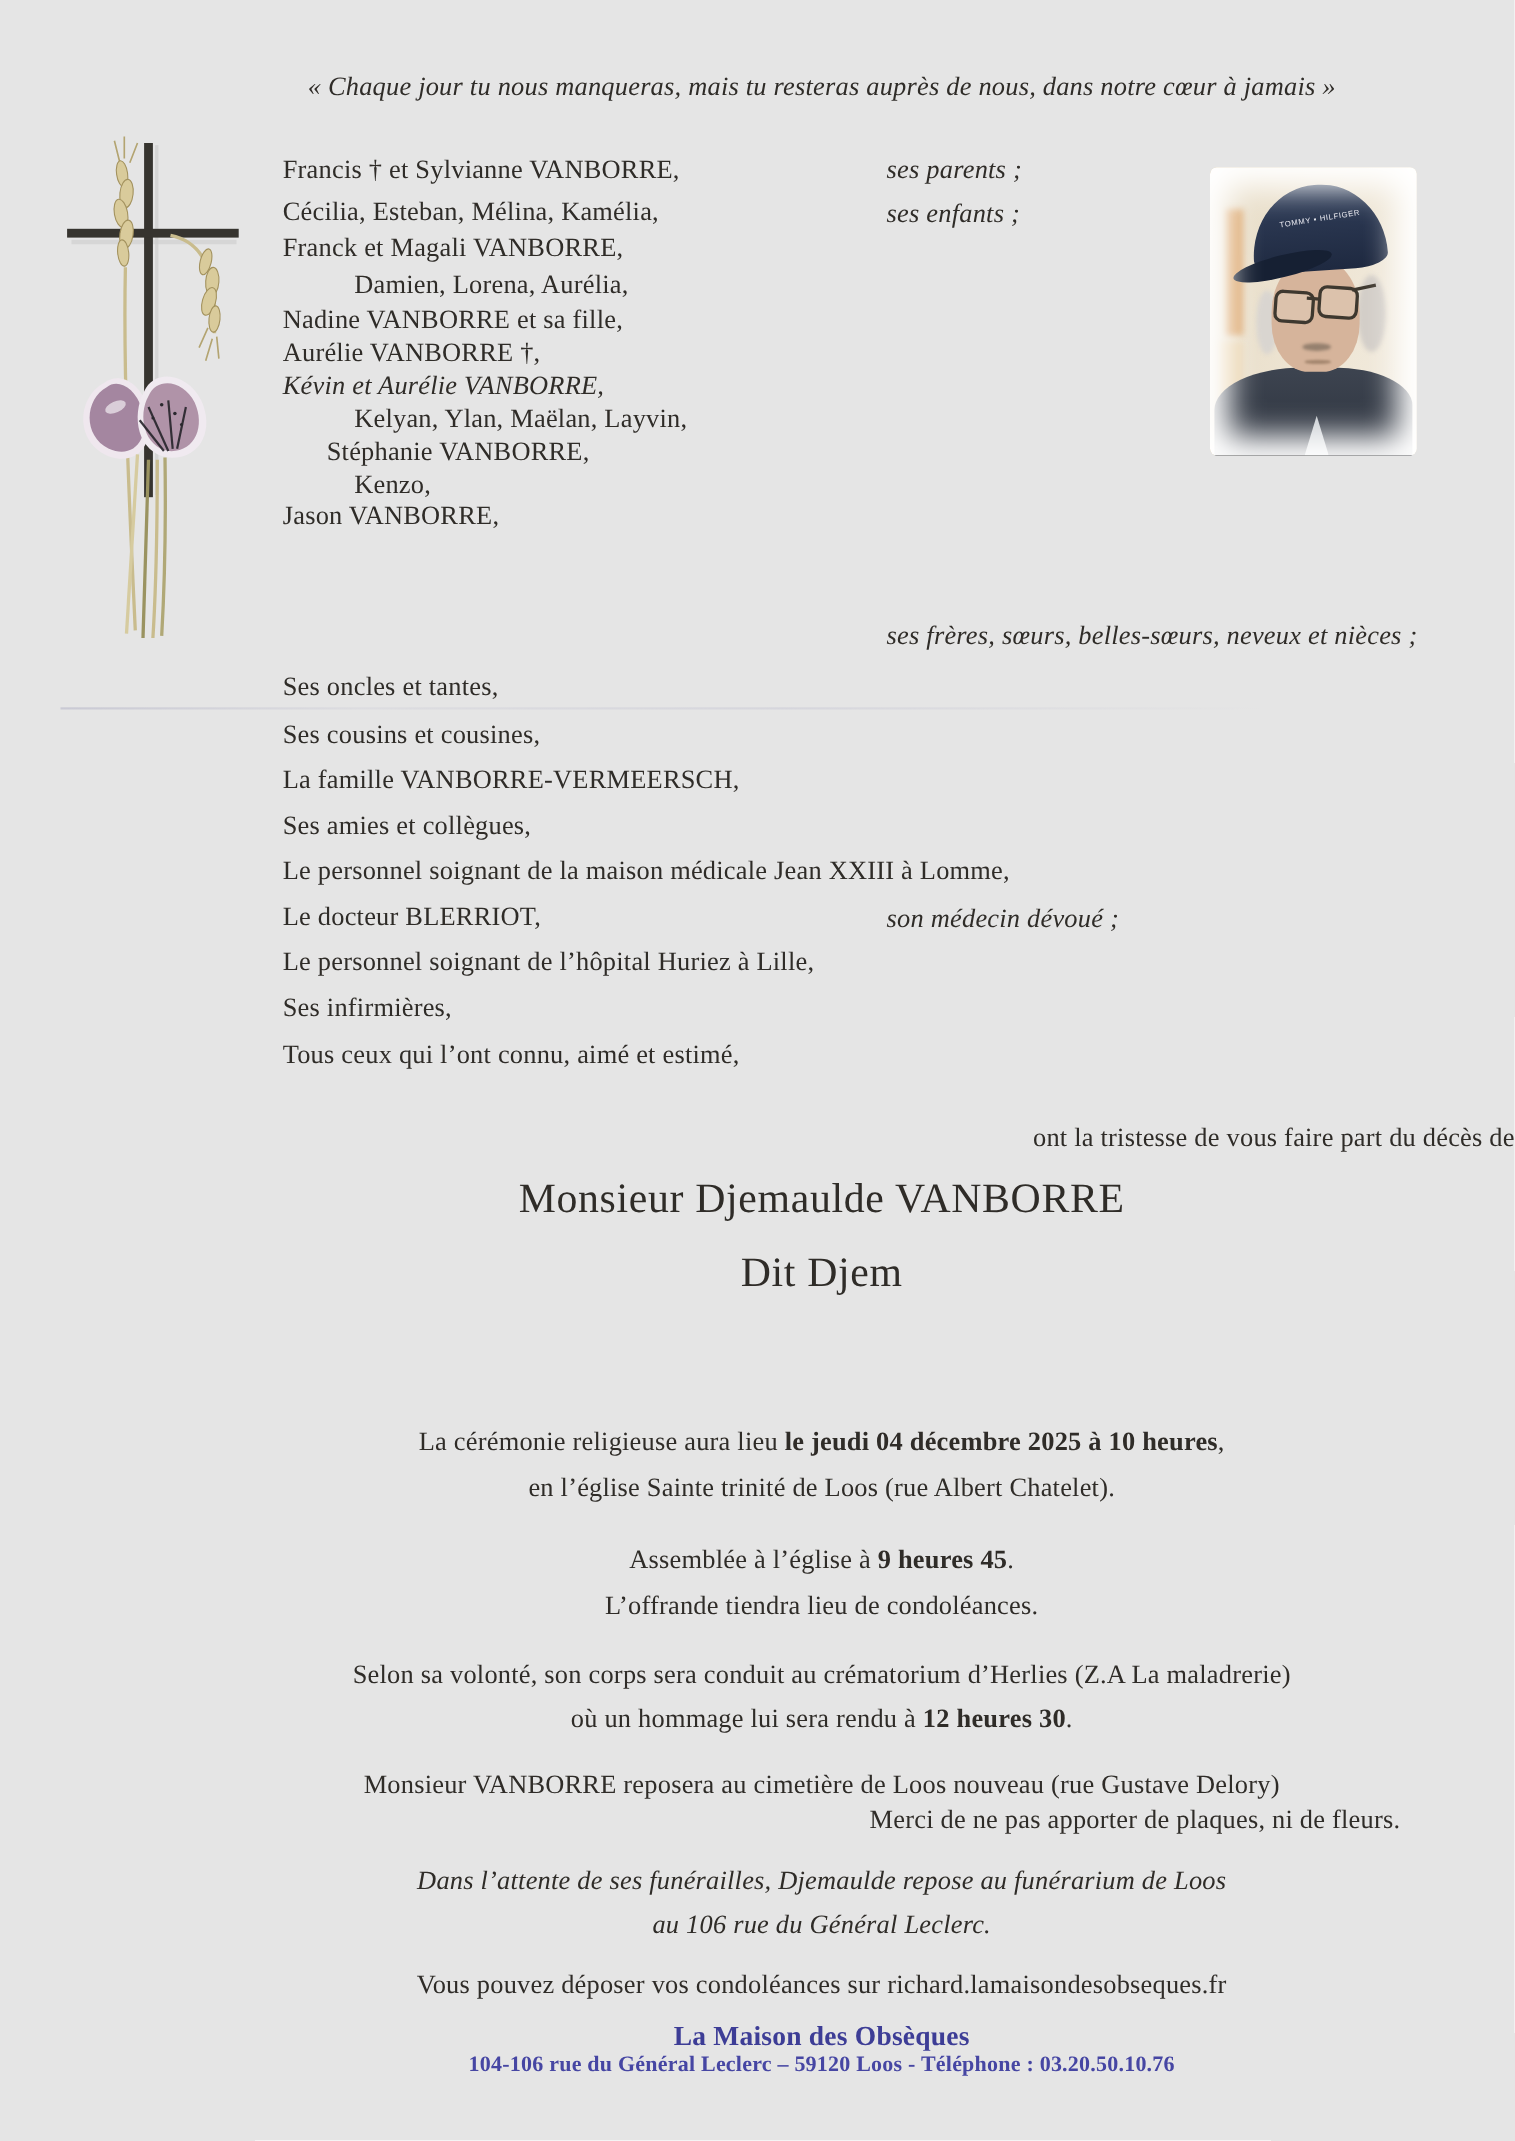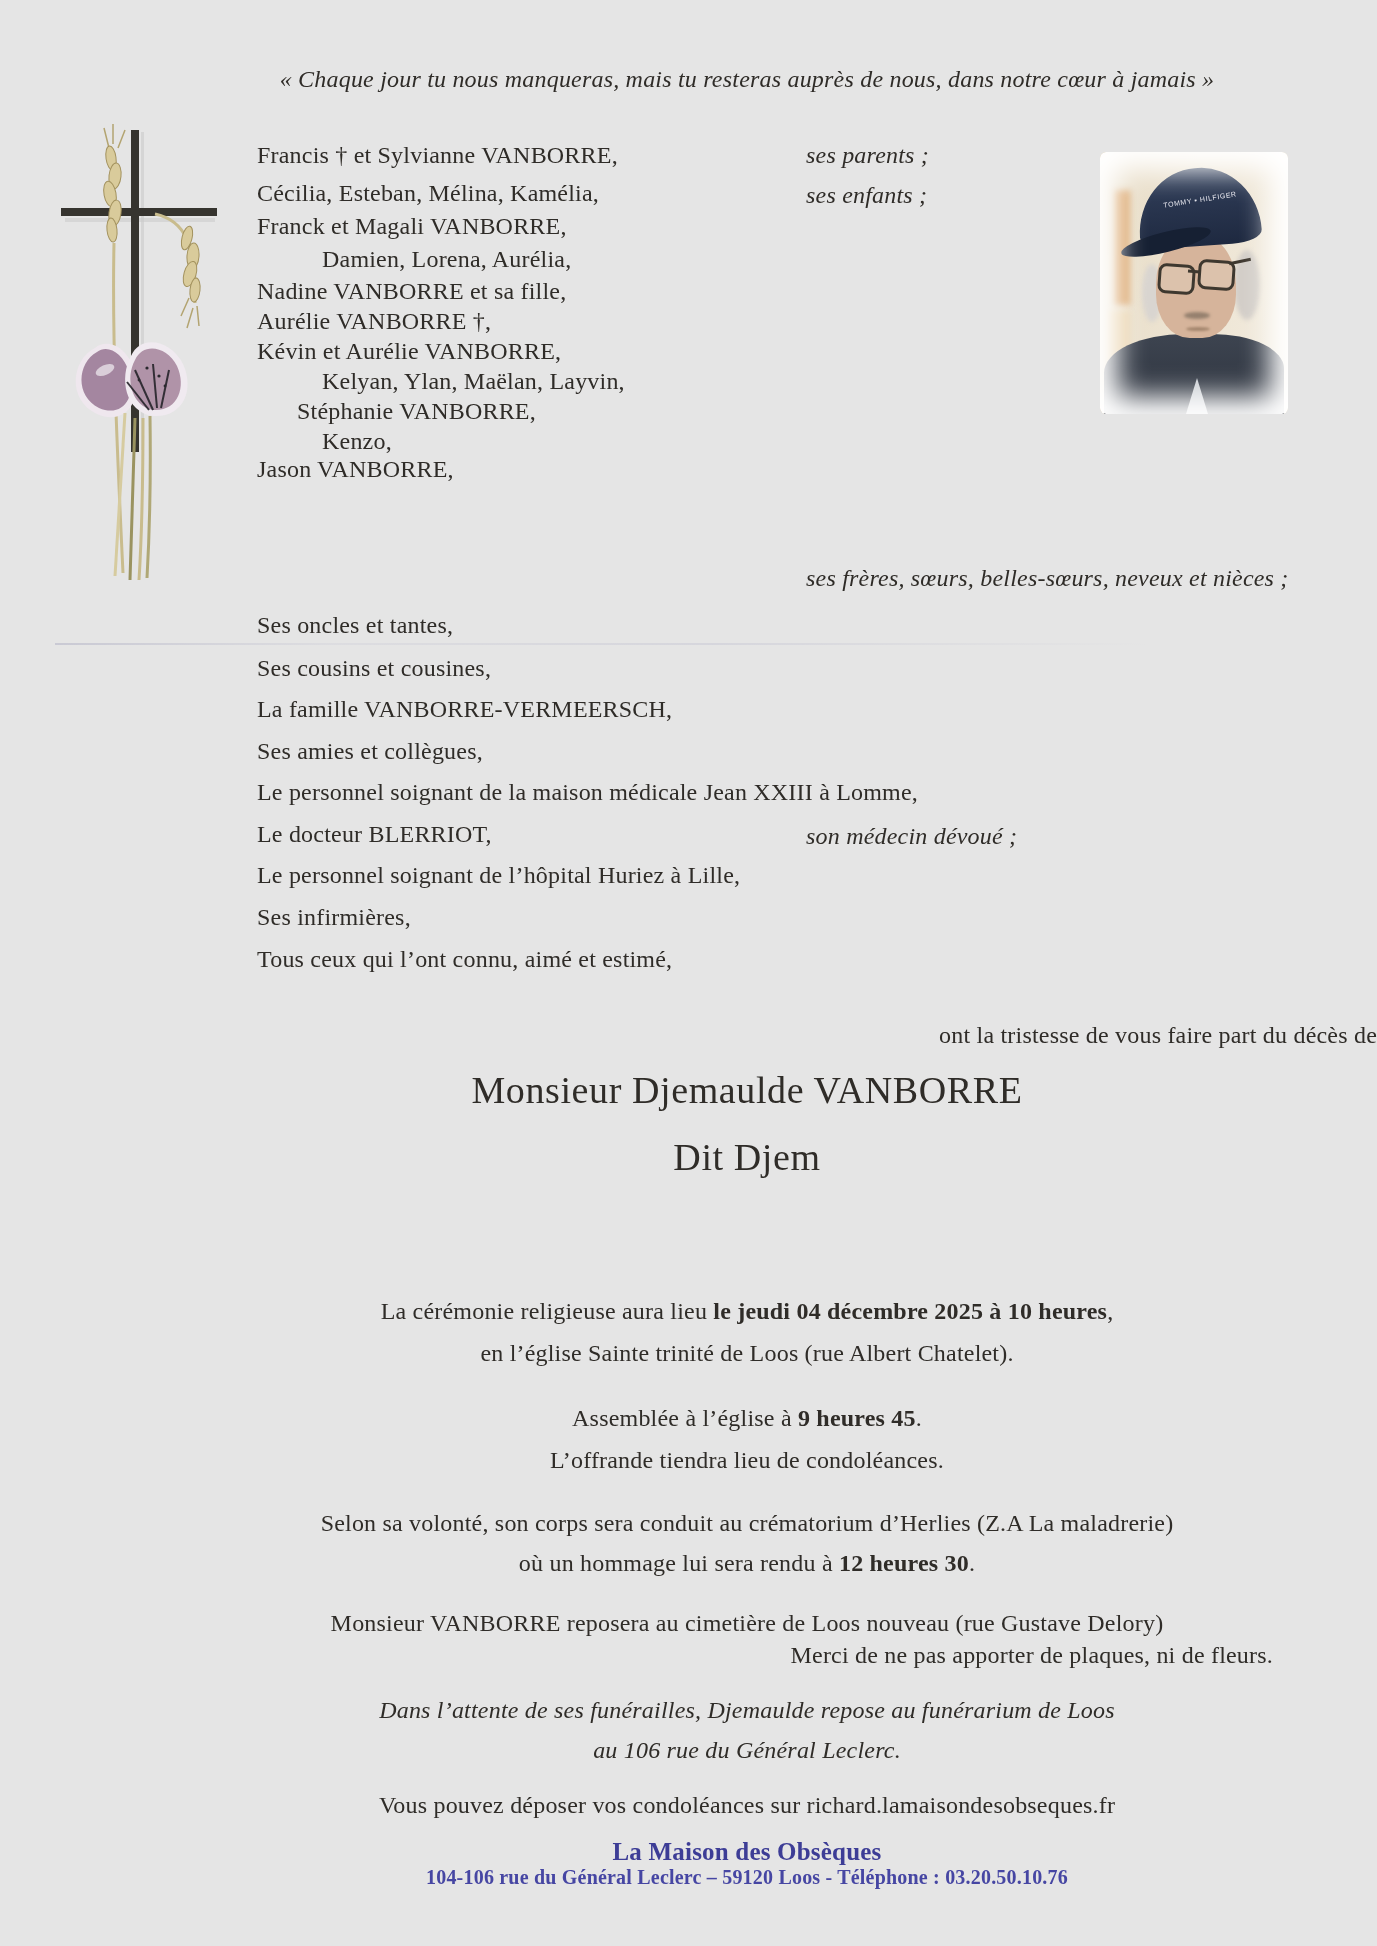--- a/index.html
+++ b/index.html
@@ -142,21 +142,21 @@
     <div class="arm"></div>
     <div class="fade"></div>
   </div>
 
   <div class="line names" style="top:142px;">Francis † et Sylvianne VANBORRE,</div>
   <div class="line names" style="top:180px;">Cécilia, Esteban, Mélina, Kamélia,</div>
   <div class="line names" style="top:213px;">Franck et Magali VANBORRE,</div>
   <div class="line names indent" style="top:246px;">Damien, Lorena, Aurélia,</div>
   <div class="line names" style="top:278px;">Nadine VANBORRE et sa fille,</div>
   <div class="line names" style="top:308px;">Aurélie VANBORRE †,</div>
-  <div class="line names" style="top:338px;">Kévin et Aurélie VANBORRE,</div>
+  <div class="line names" style="top:338px;font-style:italic;">Kévin et Aurélie VANBORRE,</div>
   <div class="line names indent" style="top:368px;">Kelyan, Ylan, Maëlan, Layvin,</div>
   <div class="line names" style="top:398px;margin-left:40px;">Stéphanie VANBORRE,</div>
   <div class="line names indent" style="top:428px;">Kenzo,</div>
   <div class="line names" style="top:456px;">Jason VANBORRE,</div>
 
   <div class="line rel" style="top:142px;">ses parents ;</div>
   <div class="line rel" style="top:182px;">ses enfants ;</div>
   <div class="line rel" style="top:565px;">ses frères, sœurs, belles-sœurs, neveux et nièces ;</div>
   <div class="line rel" style="top:823px;">son médecin dévoué ;</div>
 

